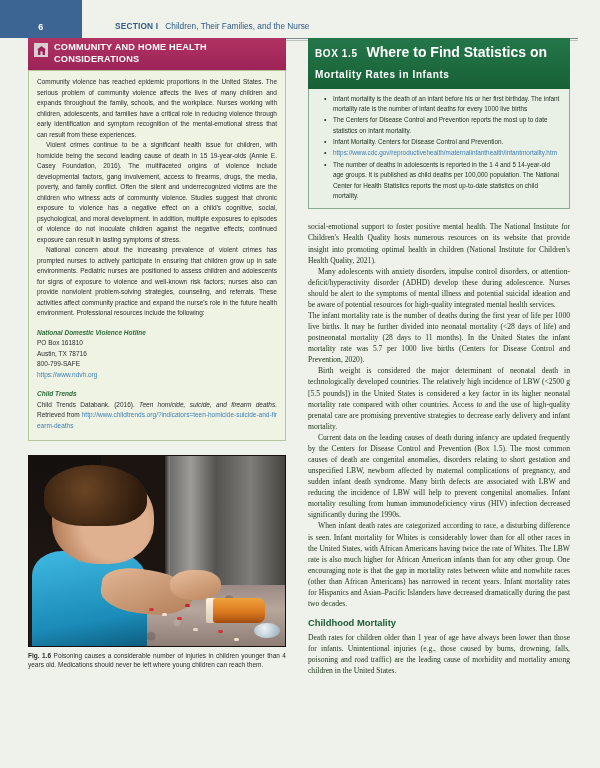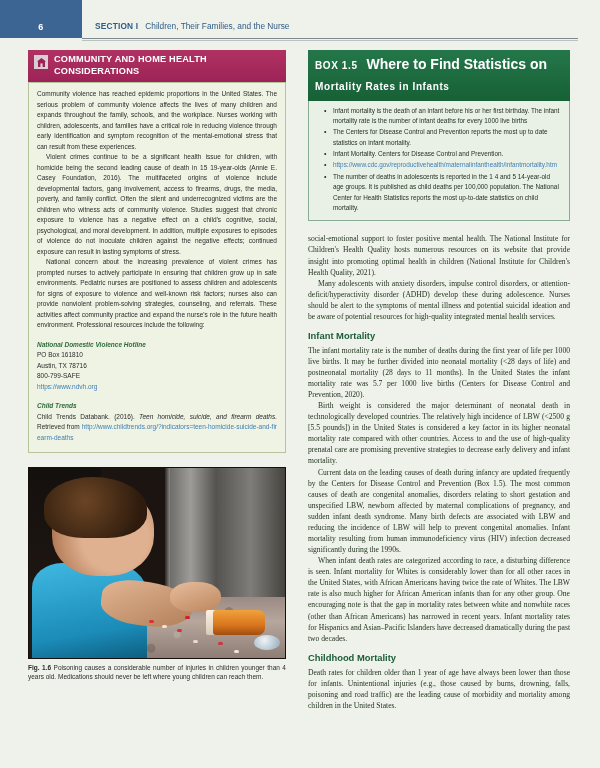--- a/index.html
+++ b/index.html
@@ -42,20 +42,21 @@
     top: 21px;
     left: 95px;
     font-family: "Liberation Sans", sans-serif;
     font-size: 8.3px;
     color: #2f5b86;
     white-space: nowrap;
   }
   .running-head .sec {
     font-weight: bold;
     letter-spacing: .2px;
+    margin-left: 20px;
   }
   .running-head .sec-title {
     font-weight: normal;
     margin-left: 7px;
   }
   .head-rule {
     position: absolute;
     top: 38px;
     left: 82px;
     right: 22px;
@@ -67,21 +68,21 @@
     top: 40px;
     left: 82px;
     right: 22px;
     height: 1px;
     background: #b9c2bb;
   }
 
   
   .columns {
     position: absolute;
-    top: 50px;
+    top: 38px;
     left: 0;
     width: 544px;
     height: 718px;
   }
   .col-left {
     position: absolute;
     left: 28px;
     top: 0;
     width: 258px;
   }
@@ -376,21 +377,20 @@
           <li><span class="link">https://www.cdc.gov/reproductivehealth/maternalinfanthealth/infantmortality.htm</span></li>
           <li>The number of deaths in adolescents is reported in the 1  4 and 5  14-year-old age groups. It is published as child deaths per 100,000 population. The National Center for Health Statistics reports the most up-to-date statistics on child mortality.</li>
         </ul>
       </div>
     </div>
 
     <div class="bodytext gap-top">
       <p class="noindent">social-emotional support to foster positive mental health. The National Institute for Children's Health Quality hosts numerous resources on its website that provide insight into promoting optimal health in children (National Institute for Children's Health Quality, 2021).</p>
       <p>Many adolescents with anxiety disorders, impulse control disorders, or attention-deficit/hyperactivity disorder (ADHD) develop these during adolescence. Nurses should be alert to the symptoms of mental illness and potential suicidal ideation and be aware of potential resources for high-quality integrated mental health services.</p>
 
-      <div class="subhead">Infant Mortality</div>
       <p class="noindent">The infant mortality rate is the number of deaths during the first year of life per 1000 live births. It may be further divided into neonatal mortality (&lt;28 days of life) and postneonatal mortality (28 days to 11 months). In the United States the infant mortality rate was 5.7 per 1000 live births (Centers for Disease Control and Prevention, 2020).</p>
       <p>Birth weight is considered the major determinant of neonatal death in technologically developed countries. The relatively high incidence of LBW (&lt;2500 g [5.5 pounds]) in the United States is considered a key factor in its higher neonatal mortality rate compared with other countries. Access to and the use of high-quality prenatal care are promising preventive strategies to decrease early delivery and infant mortality.</p>
       <p>Current data on the leading causes of death during infancy are updated frequently by the Centers for Disease Control and Prevention (Box 1.5). The most common causes of death are congenital anomalies, disorders relating to short gestation and unspecified LBW, newborn affected by maternal complications of pregnancy, and sudden infant death syndrome. Many birth defects are associated with LBW and reducing the incidence of LBW will help to prevent congenital anomalies. Infant mortality resulting from human immunodeficiency virus (HIV) infection decreased significantly during the 1990s.</p>
       <p>When infant death rates are categorized according to race, a disturbing difference is seen. Infant mortality for Whites is considerably lower than for all other races in the United States, with African Americans having twice the rate of Whites. The LBW rate is also much higher for African American infants than for any other group. One encouraging note is that the gap in mortality rates between white and nonwhite races (other than African Americans) has narrowed in recent years. Infant mortality rates for Hispanics and Asian–Pacific Islanders have decreased dramatically during the past two decades.</p>
 
       <div class="subhead">Childhood Mortality</div>
       <p class="noindent">Death rates for children older than 1 year of age have always been lower than those for infants. Unintentional injuries (e.g., those caused by burns, drowning, falls, poisoning and road traffic) are the leading cause of morbidity and mortality among children in the United States.</p>
     </div>
   </div>
 </div>

